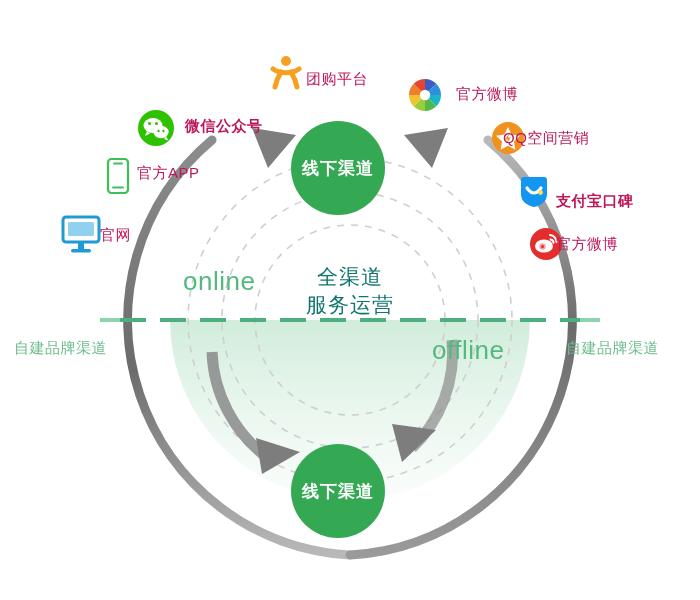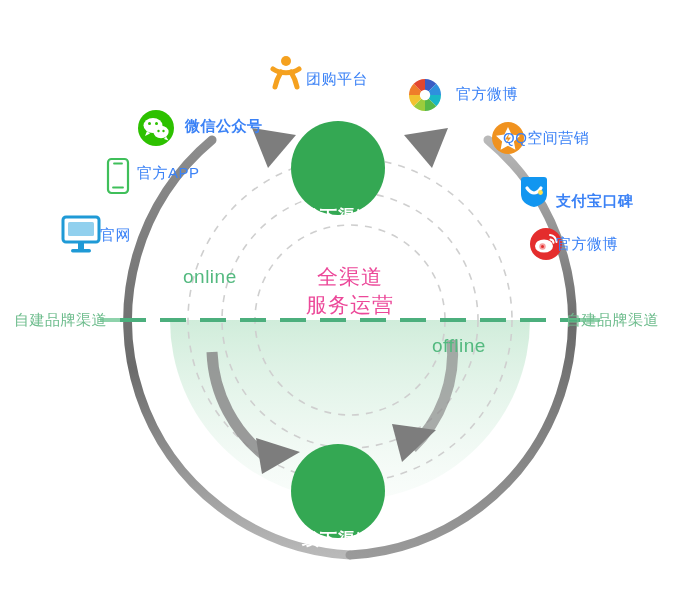--- a/index.html
+++ b/index.html
@@ -5,35 +5,35 @@
   html,body{margin:0;padding:0;}
   body{
     width:700px;height:600px;
     background:#ffffff;
     font-family:"Liberation Sans","DejaVu Sans",sans-serif;
     overflow:hidden;position:relative;
   }
   #stage{position:absolute;inset:0;width:700px;height:600px;}
   svg.layer{position:absolute;left:0;top:0;width:700px;height:600px;}
 
-  .lbl{position:absolute;white-space:nowrap;color:#3b82f6;font-size:15px;letter-spacing:.5px;}
+  .lbl{position:absolute;white-space:nowrap;color:#be185d;font-size:15px;letter-spacing:.5px;}
 
   .node-text{
     font-size:17px;color:#ffffff;font-weight:bold;letter-spacing:1px;
-    text-align:center;white-space:nowrap;margin-top:48px;
+    text-align:center;white-space:nowrap;
   }
   .center-text{
-    position:absolute;text-align:center;color:#ec4899;
+    position:absolute;text-align:center;color:#0f766e;
     font-size:21px;line-height:1.35;letter-spacing:1px;white-space:nowrap;
   }
   .onoff{
-    position:absolute;color:#53b97f;font-size:19px;letter-spacing:.5px;white-space:nowrap;
+    position:absolute;color:#53b97f;font-size:26px;letter-spacing:.5px;white-space:nowrap;
   }
   .side-label{
-    position:absolute;color:#6fbd8e;font-size:15px;letter-spacing:.5px;white-space:nowrap;
+    position:absolute;color:#6fbd8e;font-size:15px;letter-spacing:.5px;white-space:nowrap;margin-top:28px;
   }
 </style>
 </head>
 <body>
 
 <div id="stage">
 
   <svg class="layer" viewBox="0 0 700 600">
     <defs>
       <linearGradient id="gradGreen" x1="0" y1="0" x2="0" y2="1">

